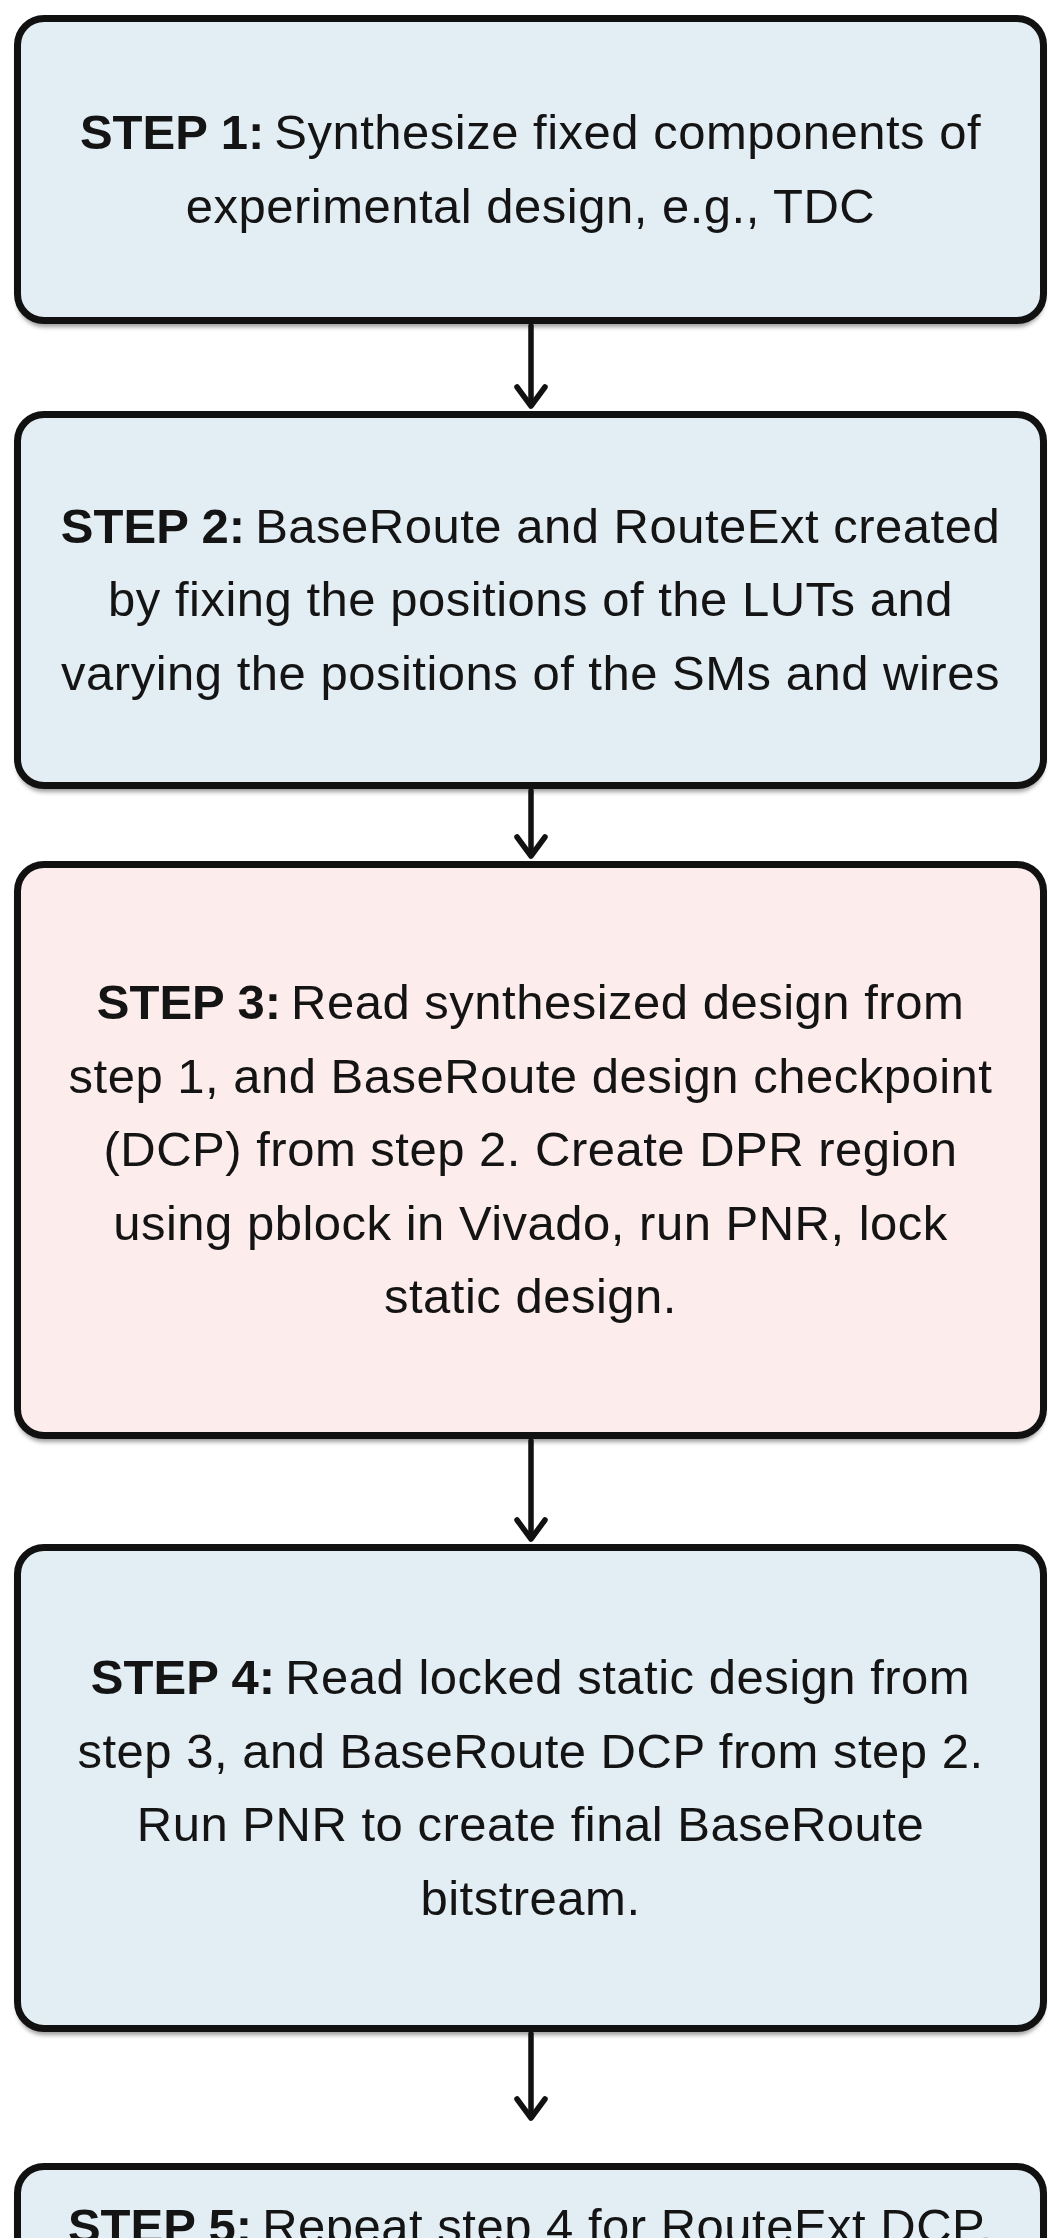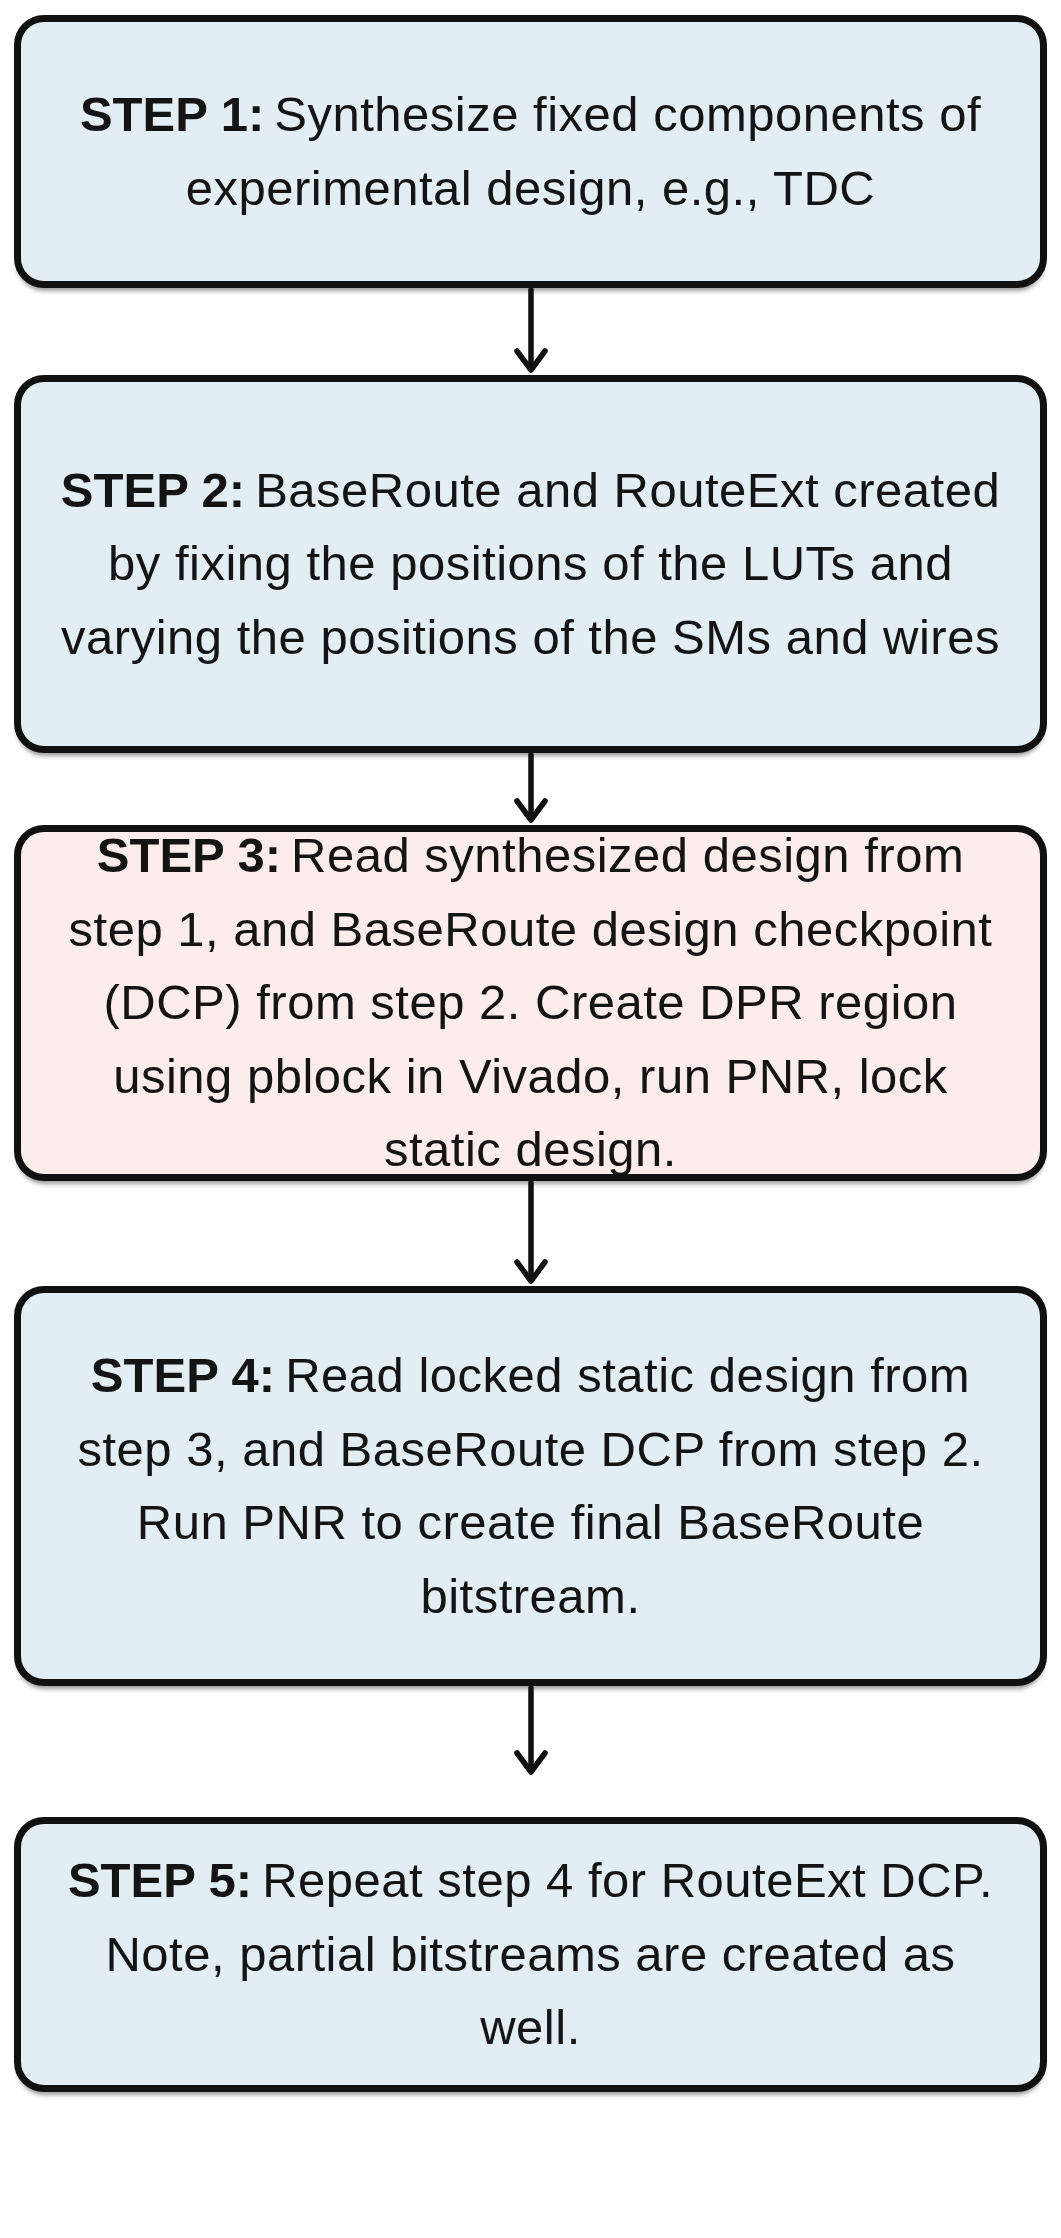--- a/index.html
+++ b/index.html
@@ -38,24 +38,24 @@
     font-size: 49px;
     line-height: 1.5;
     letter-spacing: 0.5px;
     color: #141414;
   }
   .box p .lbl {
     font-weight: bold;
     letter-spacing: 0px;
     margin-right: 10px;
   }
-  .b1 { height: 273px; }
+  .b1 { height: 309px; }
   .b2 { height: 378px; }
-  .b3 { height: 356px; }
-  .b4 { height: 400px; }
+  .b3 { height: 578px; }
+  .b4 { height: 488px; }
   .b5 { height: 275px; }
   .arrow {
     display: flex;
     justify-content: center;
     align-items: flex-start;
   }
   .a1 { height: 87px; }
   .a2 { height: 72px; }
   .a3 { height: 105px; }
   .a4 { height: 91px; }

